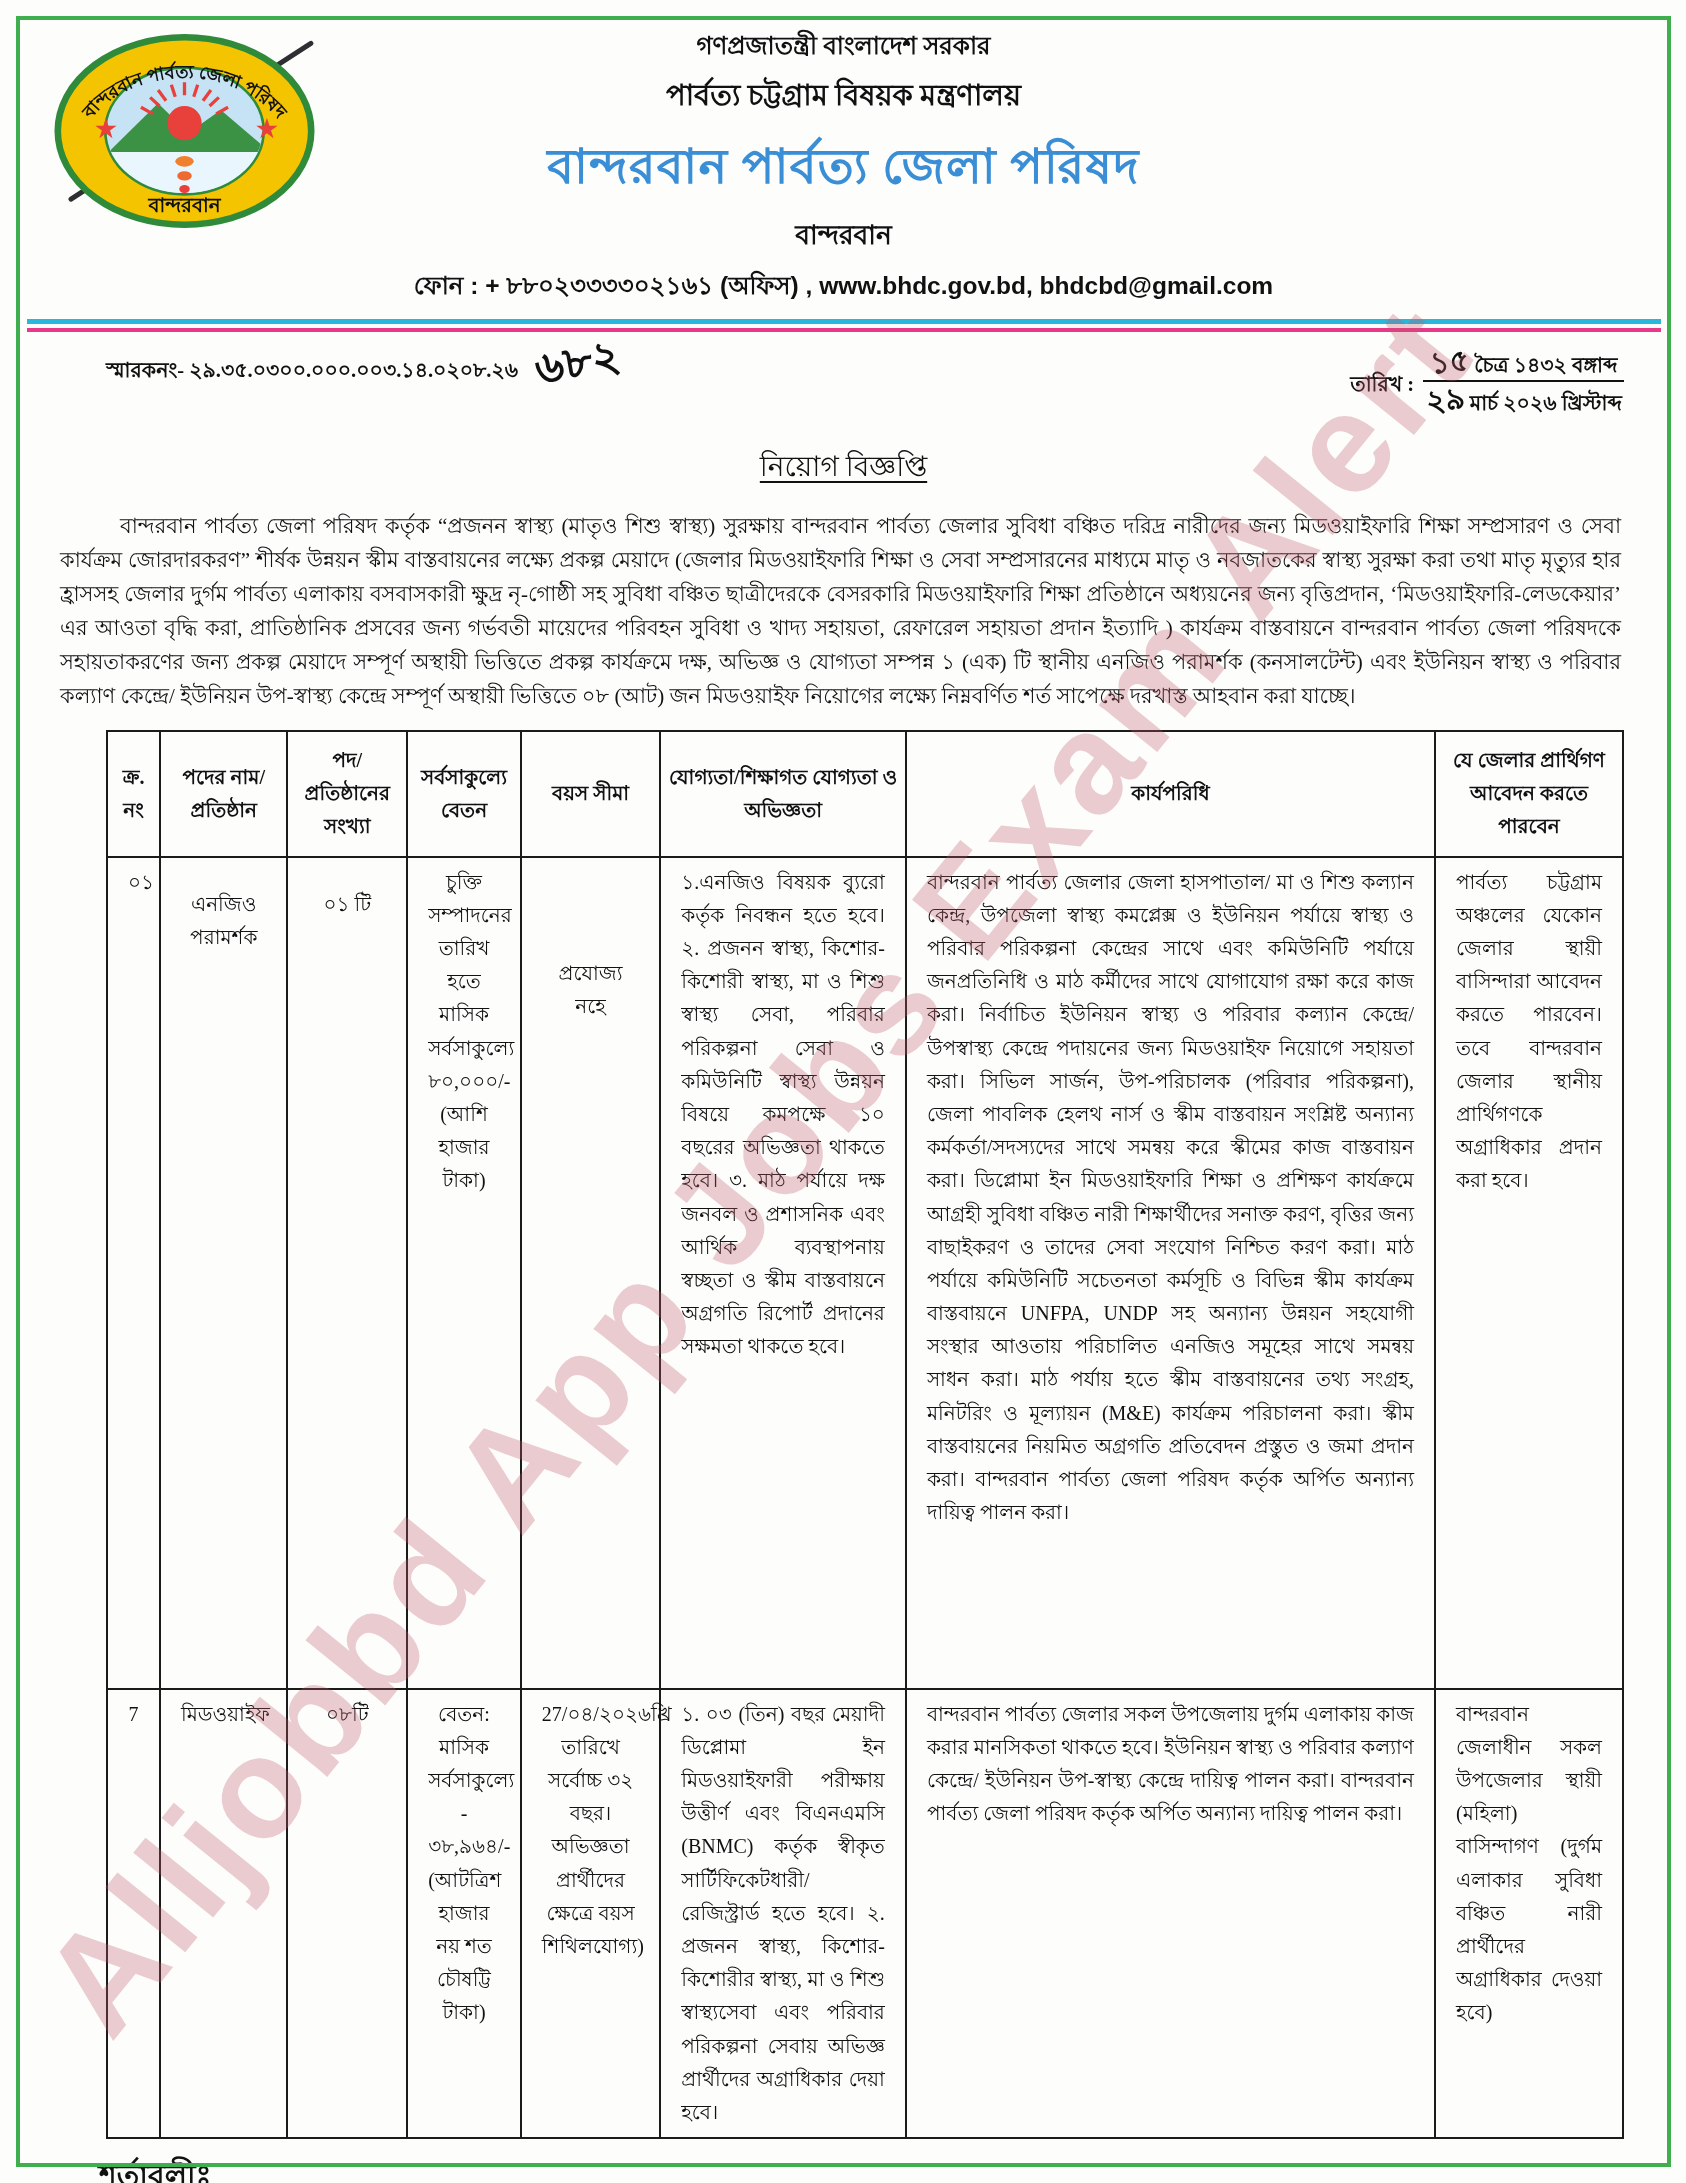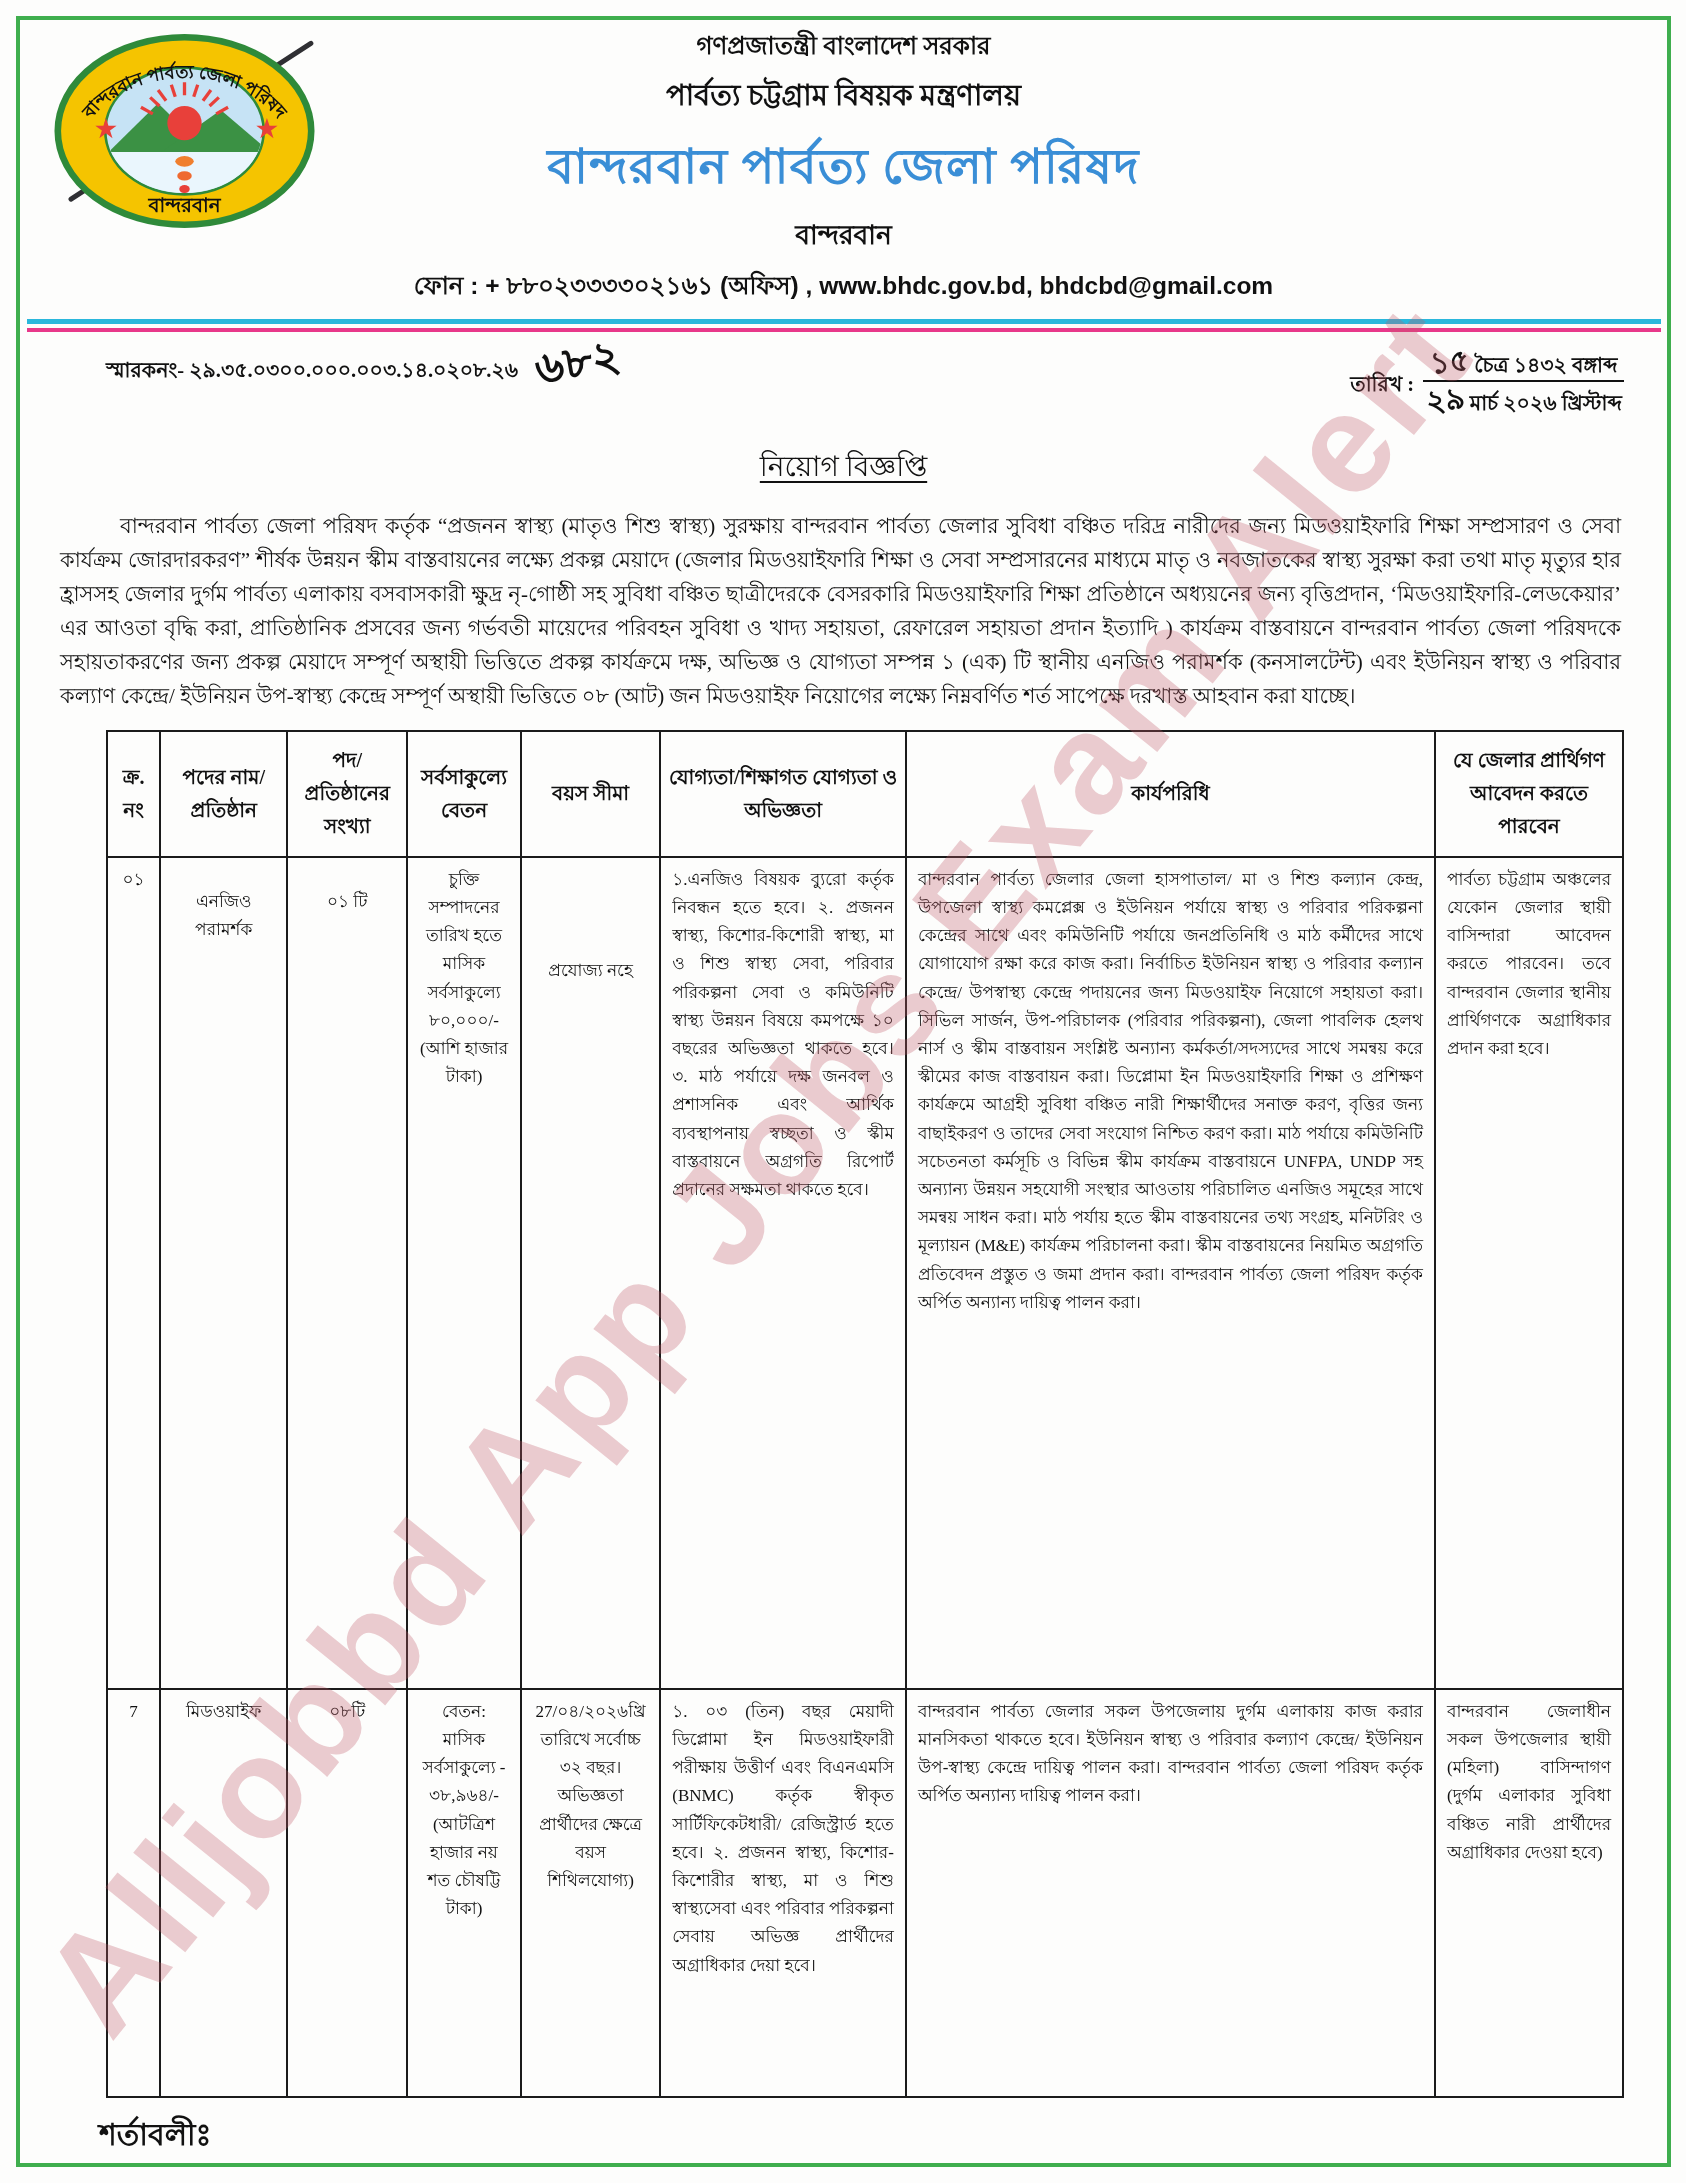--- a/index.html
+++ b/index.html
@@ -31,21 +31,21 @@
   .date-frac{text-align:center;}
   .date-frac .top{border-bottom:2px solid #111; padding:0 6.6px 4px 6.6px;}
   .date-frac .bottom{padding-top:4px;}
   .date-frac .hand{font-size:30px; line-height:18.5px;}
   
   .doc-title{text-align:center; font-size:28px; font-weight:400; text-decoration:underline;
     text-underline-offset:5.3px; margin-top:22.5px;}
   .intro{padding:17px 66px 0 60px; font-size:21px; line-height:1.62; text-align:justify; text-indent:60px;}
   
   table{border-collapse:collapse; margin:17px 63px 0 106px; width:1518px; table-layout:fixed;}
-  th,td{border:2px solid #1b1b1b; vertical-align:top; padding:8px 11px; font-size:17px; line-height:1.66;}
+  th,td{border:2px solid #1b1b1b; vertical-align:top; padding:8px 20px; font-size:20px; line-height:1.66;}
   th{font-weight:700; text-align:center; vertical-align:middle; padding:12px 5.3px; font-size:20px;}
   td.c{text-align:center;}
   td.j{text-align:justify;}
   .col-sl{width:3.5%;} .col-post{width:8.4%;} .col-count{width:7.9%;} .col-sal{width:7.5%;}
   .col-age{width:9.2%;} .col-qual{width:16.2%;} .col-duty{width:34.9%;} .col-dist{width:12.4%;}
   .pt-md{padding-top:30px;} .pt-lg{padding-top:99px;border-radius:23px;}
   .row1-h{height:814px;} .row2-h{height:390px;}
   
   .cond-head{padding:13.2px 0 0 99px; font-size:30px; font-weight:700;}
   .cond-list{padding:9.3px 63px 0 99px;}

